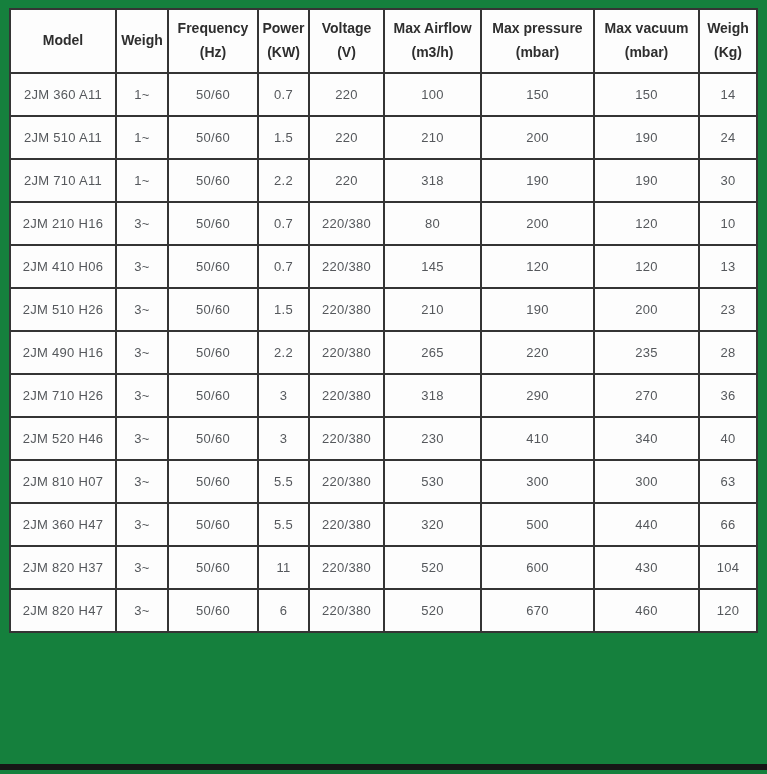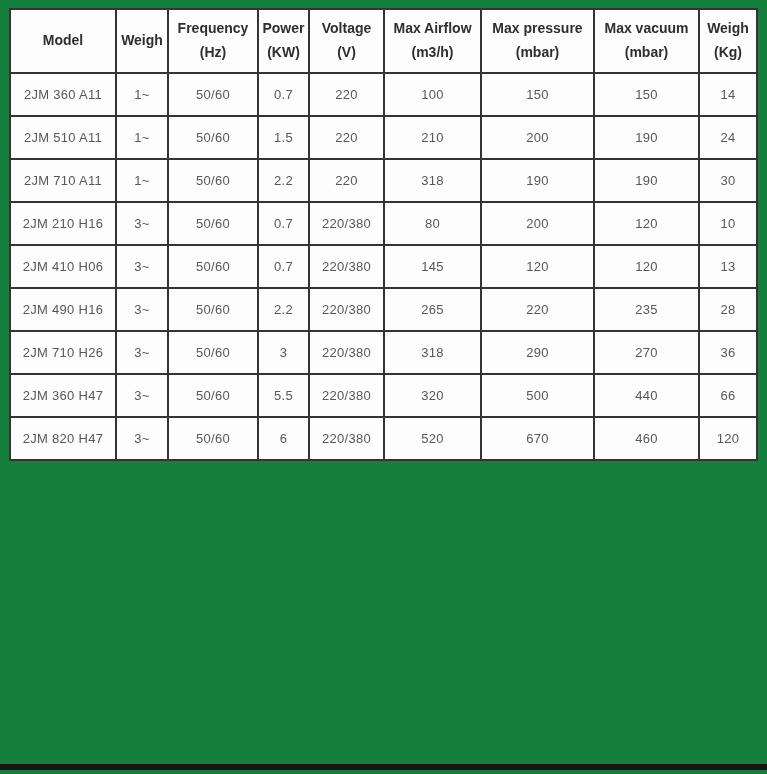--- a/index.html
+++ b/index.html
@@ -156,20 +156,31 @@
           <td>3~</td>
           <td>50/60</td>
           <td>0.7</td>
           <td>220/380</td>
           <td>145</td>
           <td>120</td>
           <td>120</td>
           <td>13</td>
         </tr>
         <tr>
+          <td>2JM 510 H26</td>
+          <td>3~</td>
+          <td>50/60</td>
+          <td>1.5</td>
+          <td>220/380</td>
+          <td>210</td>
+          <td>190</td>
+          <td>200</td>
+          <td>23</td>
+        </tr>
+        <tr>
           <td>2JM 490 H16</td>
           <td>3~</td>
           <td>50/60</td>
           <td>2.2</td>
           <td>220/380</td>
           <td>265</td>
           <td>220</td>
           <td>235</td>
           <td>28</td>
         </tr>
@@ -178,29 +189,62 @@
           <td>3~</td>
           <td>50/60</td>
           <td>3</td>
           <td>220/380</td>
           <td>318</td>
           <td>290</td>
           <td>270</td>
           <td>36</td>
         </tr>
         <tr>
+          <td>2JM 520 H46</td>
+          <td>3~</td>
+          <td>50/60</td>
+          <td>3</td>
+          <td>220/380</td>
+          <td>230</td>
+          <td>410</td>
+          <td>340</td>
+          <td>40</td>
+        </tr>
+        <tr>
+          <td>2JM 810 H07</td>
+          <td>3~</td>
+          <td>50/60</td>
+          <td>5.5</td>
+          <td>220/380</td>
+          <td>530</td>
+          <td>300</td>
+          <td>300</td>
+          <td>63</td>
+        </tr>
+        <tr>
           <td>2JM 360 H47</td>
           <td>3~</td>
           <td>50/60</td>
           <td>5.5</td>
           <td>220/380</td>
           <td>320</td>
           <td>500</td>
           <td>440</td>
           <td>66</td>
+        </tr>
+        <tr>
+          <td>2JM 820 H37</td>
+          <td>3~</td>
+          <td>50/60</td>
+          <td>11</td>
+          <td>220/380</td>
+          <td>520</td>
+          <td>600</td>
+          <td>430</td>
+          <td>104</td>
         </tr>
         <tr>
           <td>2JM 820 H47</td>
           <td>3~</td>
           <td>50/60</td>
           <td>6</td>
           <td>220/380</td>
           <td>520</td>
           <td>670</td>
           <td>460</td>

